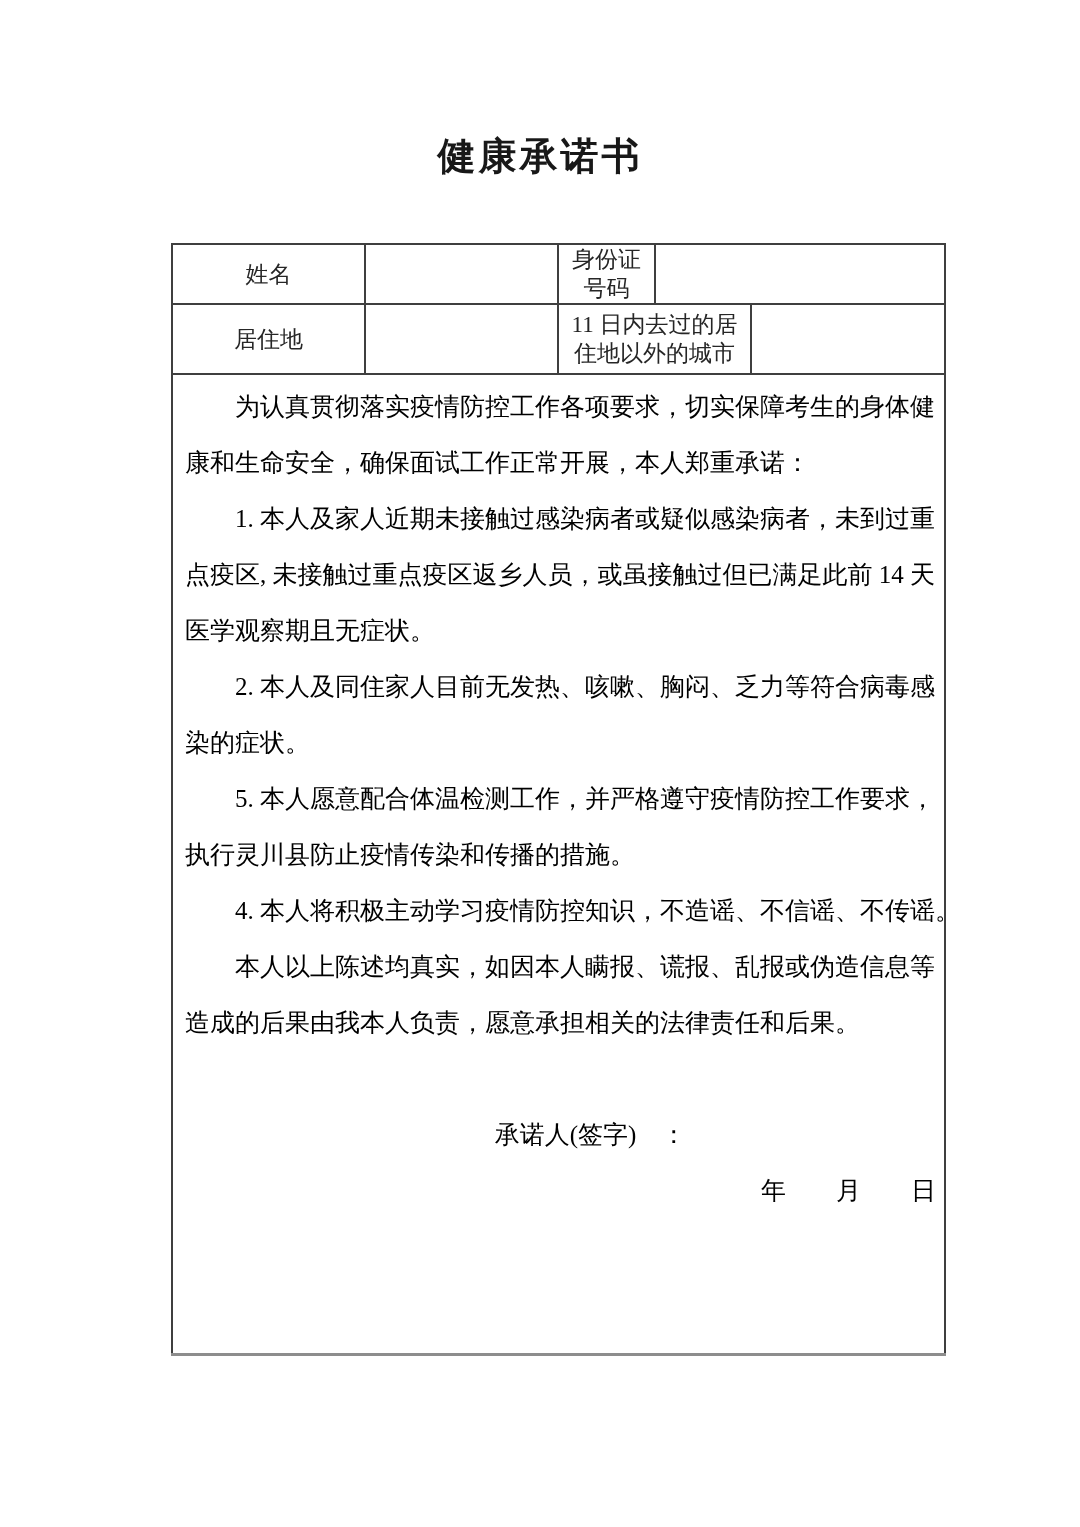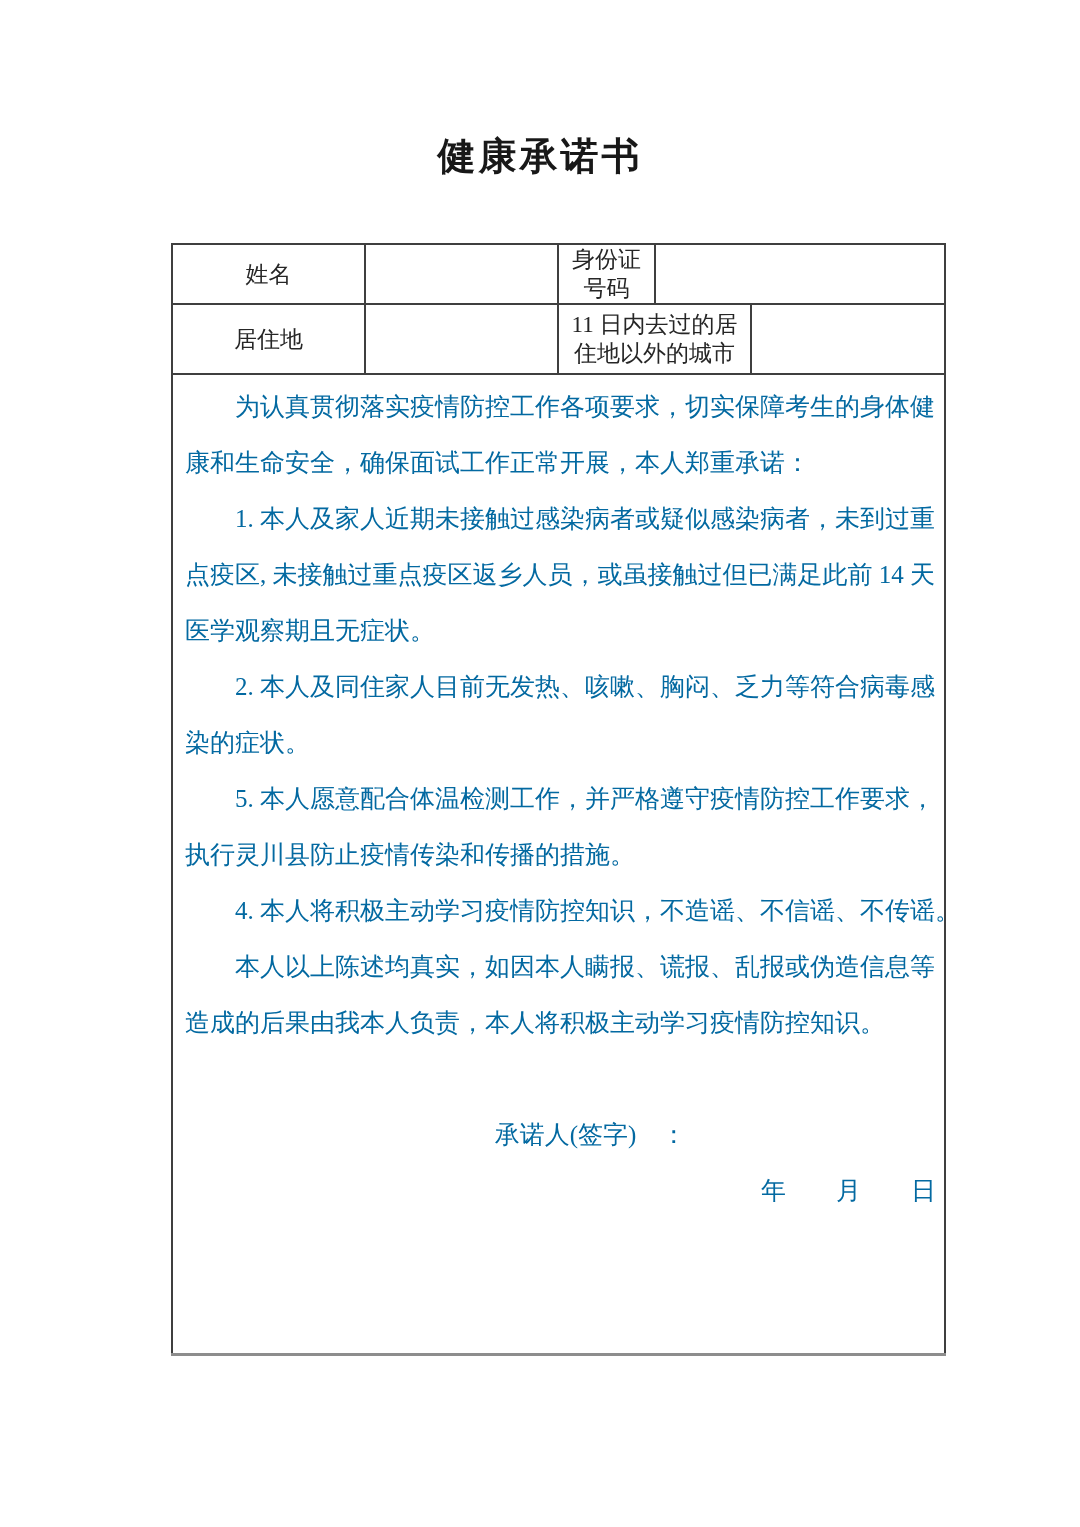--- a/index.html
+++ b/index.html
@@ -56,21 +56,21 @@
   .body-cell {
     vertical-align: top !important;
     padding: 4px 8px 0 12px !important;
   }
   .body-cell p {
     margin: 0;
     font-size: 25px;
     line-height: 56px;
     white-space: pre;
     text-indent: 2em;
-    color: #0369a1;
+    color: #000000;
   }
   .body-cell p.sign-line {
     margin-top: 56px;
     margin-left: 60px;
     text-indent: 0;
     text-align: center;
   }
   .body-cell p.date-line {
     margin-left: 345px;
     text-indent: 0;
@@ -113,21 +113,21 @@
 康和生命安全，确保面试工作正常开展，本人郑重承诺：</p>
         <p>1. 本人及家人近期未接触过感染病者或疑似感染病者，未到过重
 点疫区, 未接触过重点疫区返乡人员，或虽接触过但已满足此前 14 天
 医学观察期且无症状。</p>
         <p>2. 本人及同住家人目前无发热、咳嗽、胸闷、乏力等符合病毒感
 染的症状。</p>
         <p>5. 本人愿意配合体温检测工作，并严格遵守疫情防控工作要求，
 执行灵川县防止疫情传染和传播的措施。</p>
         <p>4. 本人将积极主动学习疫情防控知识，不造谣、不信谣、不传谣。</p>
         <p>本人以上陈述均真实，如因本人瞒报、谎报、乱报或伪造信息等
-造成的后果由我本人负责，本人将积极主动学习疫情防控知识。</p>
+造成的后果由我本人负责，愿意承担相关的法律责任和后果。</p>
         <p class="sign-line">承诺人(签字)　：</p>
         <p class="date-line">年　　月　　日</p>
       </td>
     </tr>
   </tbody>
     </table>
 
 </div>
 
 </body></html>

